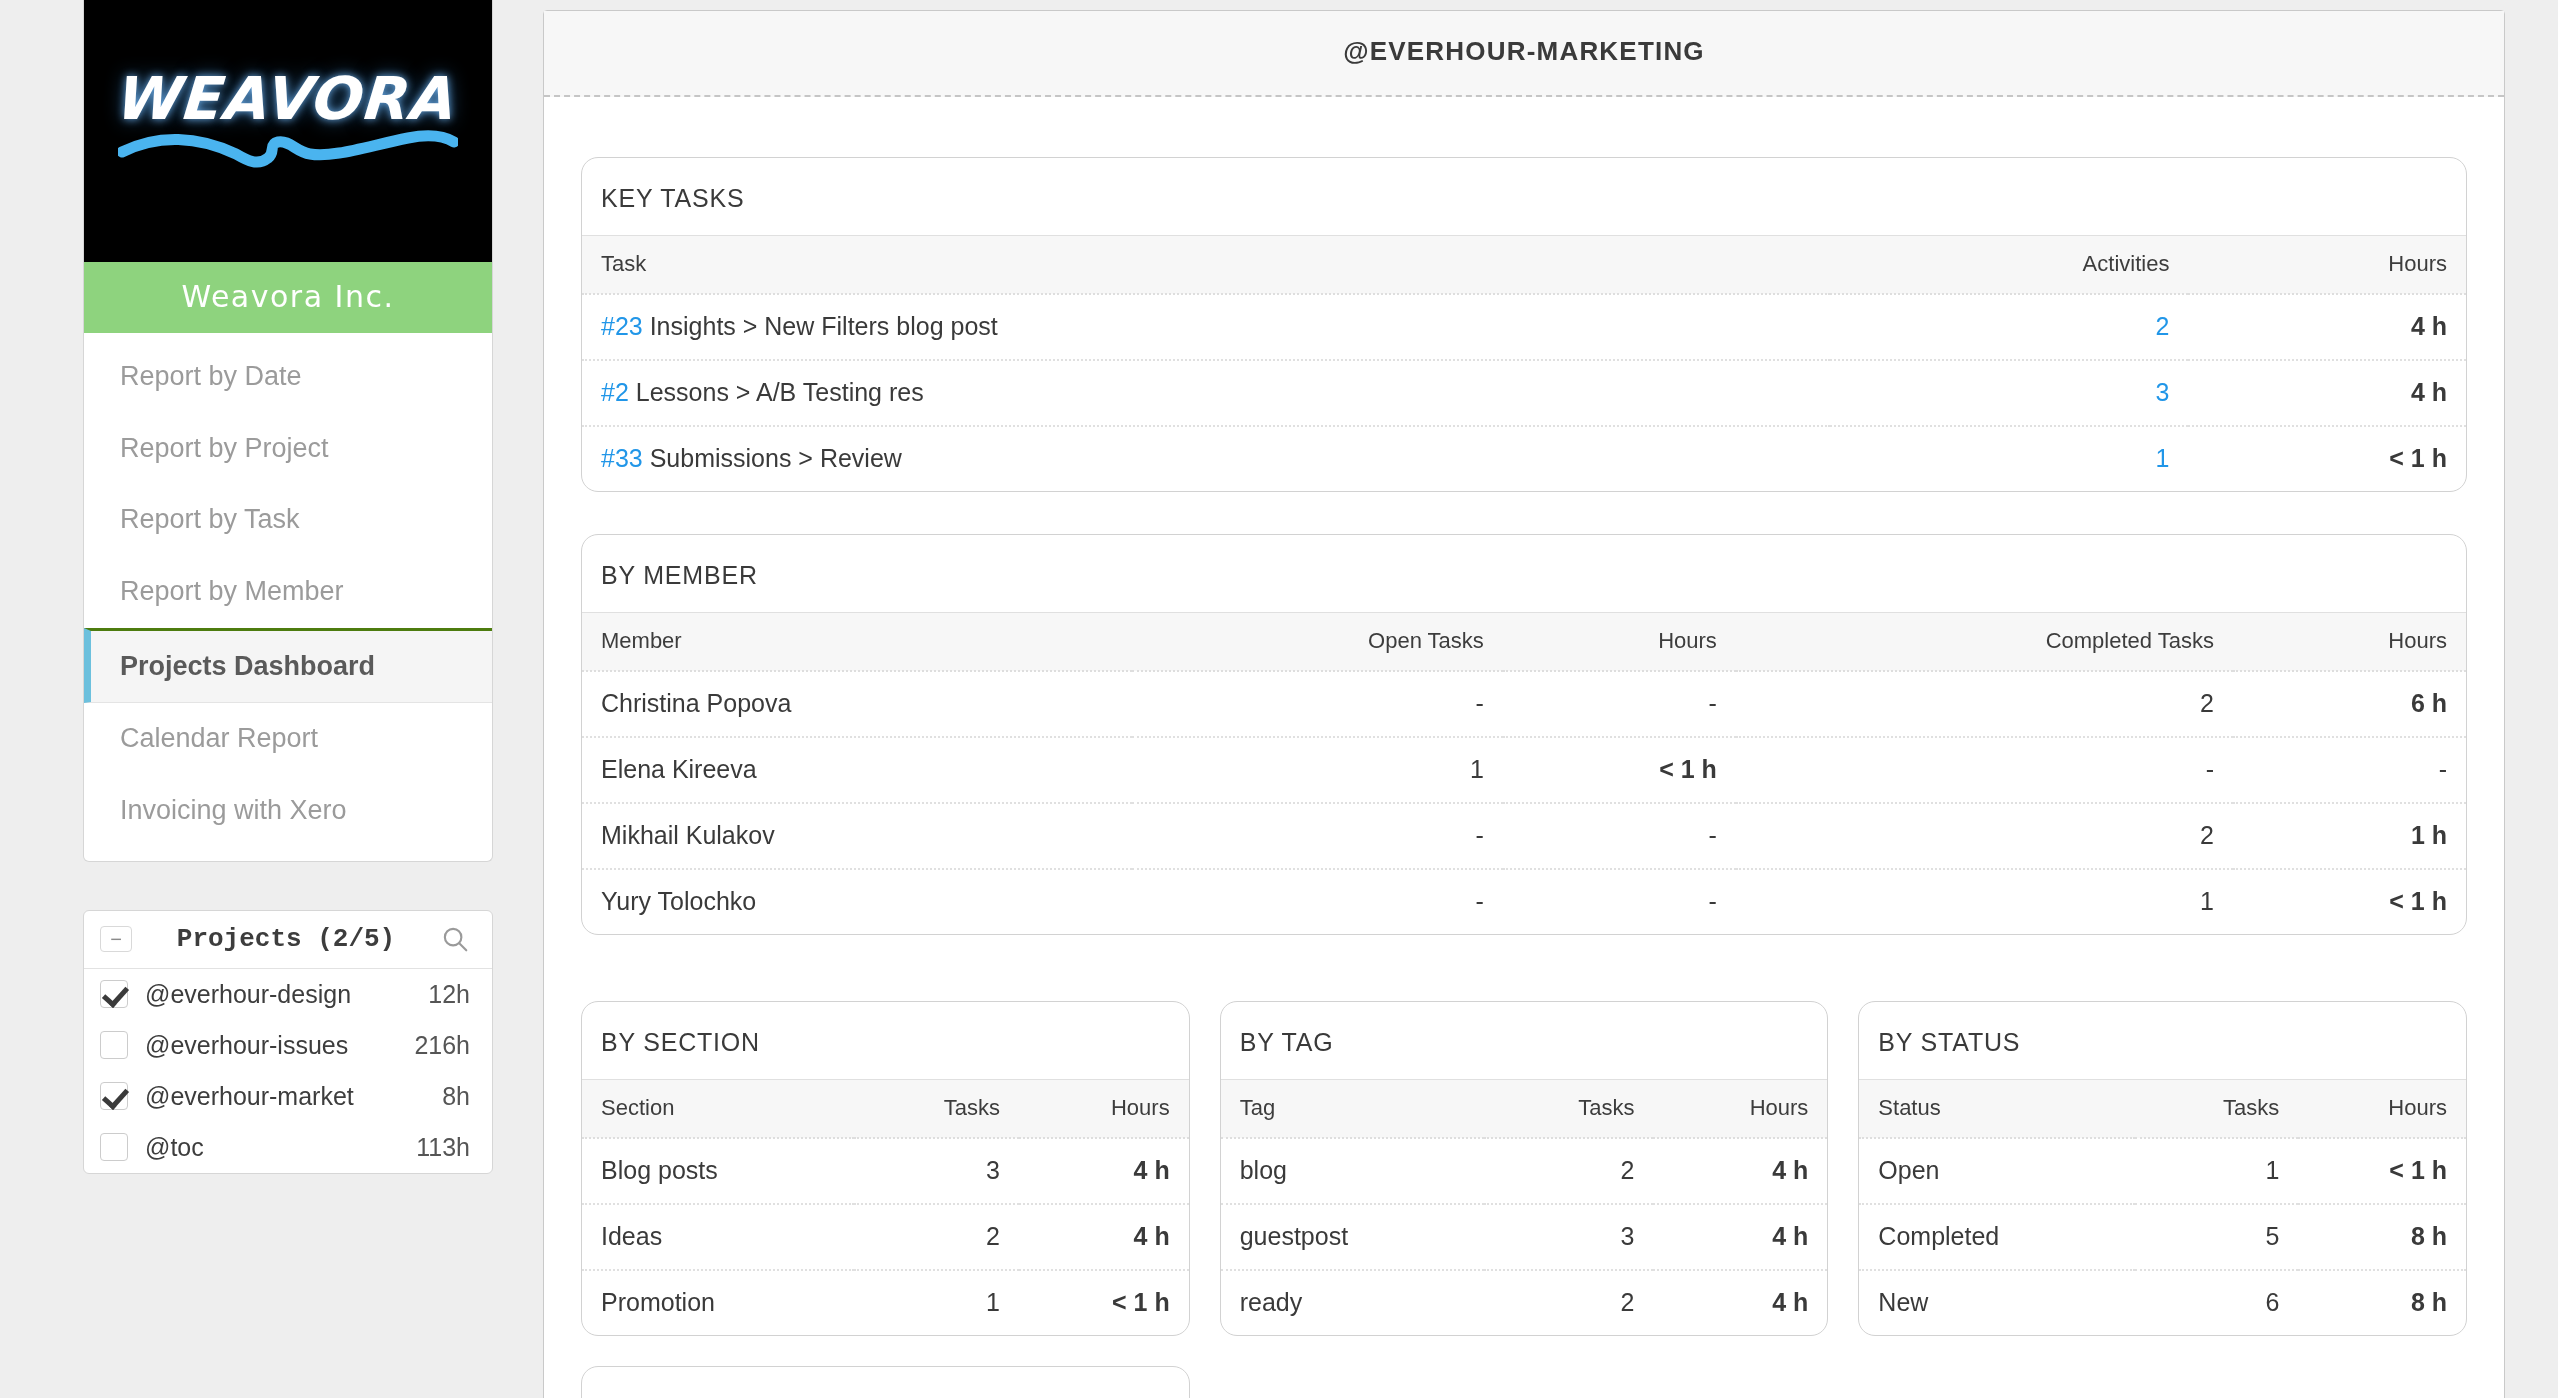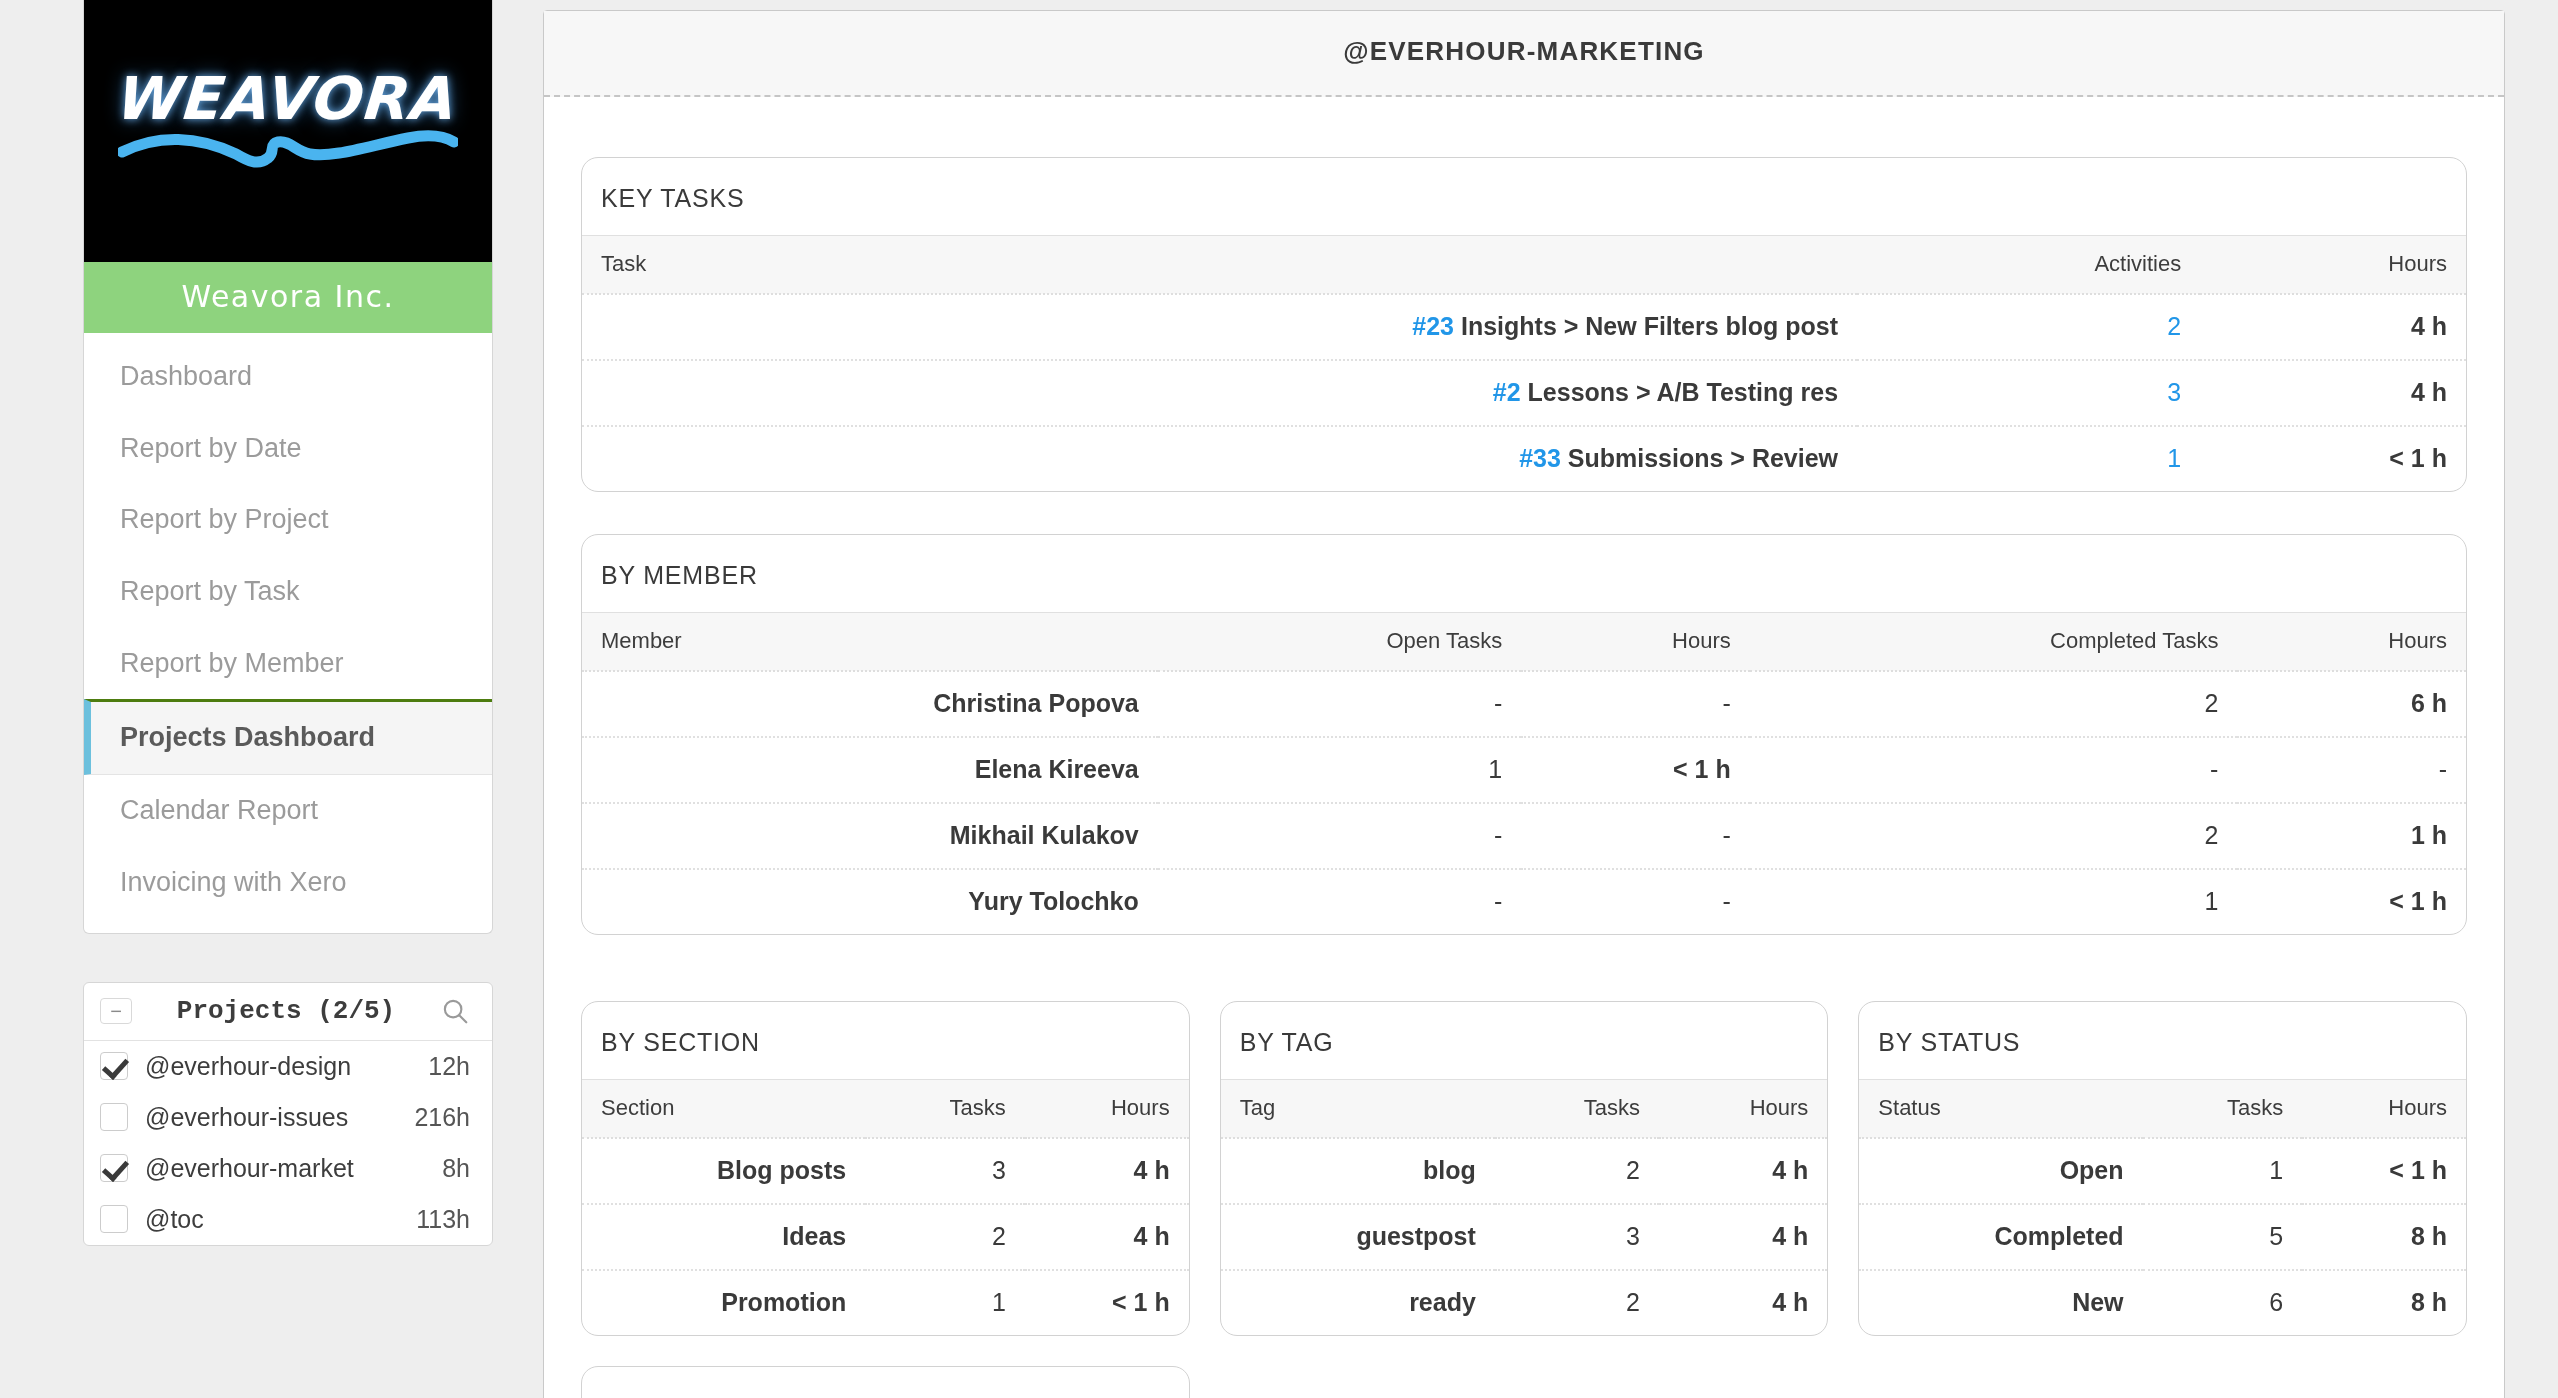--- a/index.html
+++ b/index.html
@@ -178,21 +178,21 @@
   thead th.left { text-align: left; }
   tbody td {
     font-size: 25px;
     color: #3a3a3a;
     padding: 17px 19px 18px;
     text-align: right;
     border-top: 2px dotted #e0e0e0;
     white-space: nowrap;
   }
   tbody tr:first-child td { border-top: 2px dotted #dedede; }
-  tbody td.left { text-align: right; font-weight: bold; }
+  tbody td.left { text-align: left; }
   tbody td.num { font-weight: bold; }
   .tid { color: #2196e8; }
   .alink { color: #2196e8; }
 
   .grid3 { display: flex; gap: 30px; align-items: flex-start; }
   .grid3 > .col { flex: 1 1 0; min-width: 0; }
   .grid3 .card { margin-bottom: 30px; }
 </style>
 </head>
 <body>
@@ -209,21 +209,20 @@
           <svg class="logo-swoosh" viewBox="0 0 340 44">
             <path d="M4 22 C40 4, 80 6, 118 24 C130 31, 140 36, 150 28 C158 22, 150 14, 160 12
                      C172 10, 178 22, 192 24 C215 28, 250 16, 290 8 C310 4, 326 6, 336 12" fill="none" stroke="#4ab4ef" stroke-width="11" stroke-linecap="round" stroke-linejoin="round"></path>
           </svg>
         </div>
       </div>
 
       <div class="org-bar">Weavora Inc.</div>
 
       <div class="nav-list">
-        <a class="nav-item">Dashboard</a>
         <a class="nav-item">Report by Date</a>
         <a class="nav-item">Report by Project</a>
         <a class="nav-item">Report by Task</a>
         <a class="nav-item">Report by Member</a>
         <a class="nav-item active">Projects Dashboard</a>
         <a class="nav-item">Calendar Report</a>
         <a class="nav-item">Invoicing with Xero</a>
       </div>
     </div>
 

